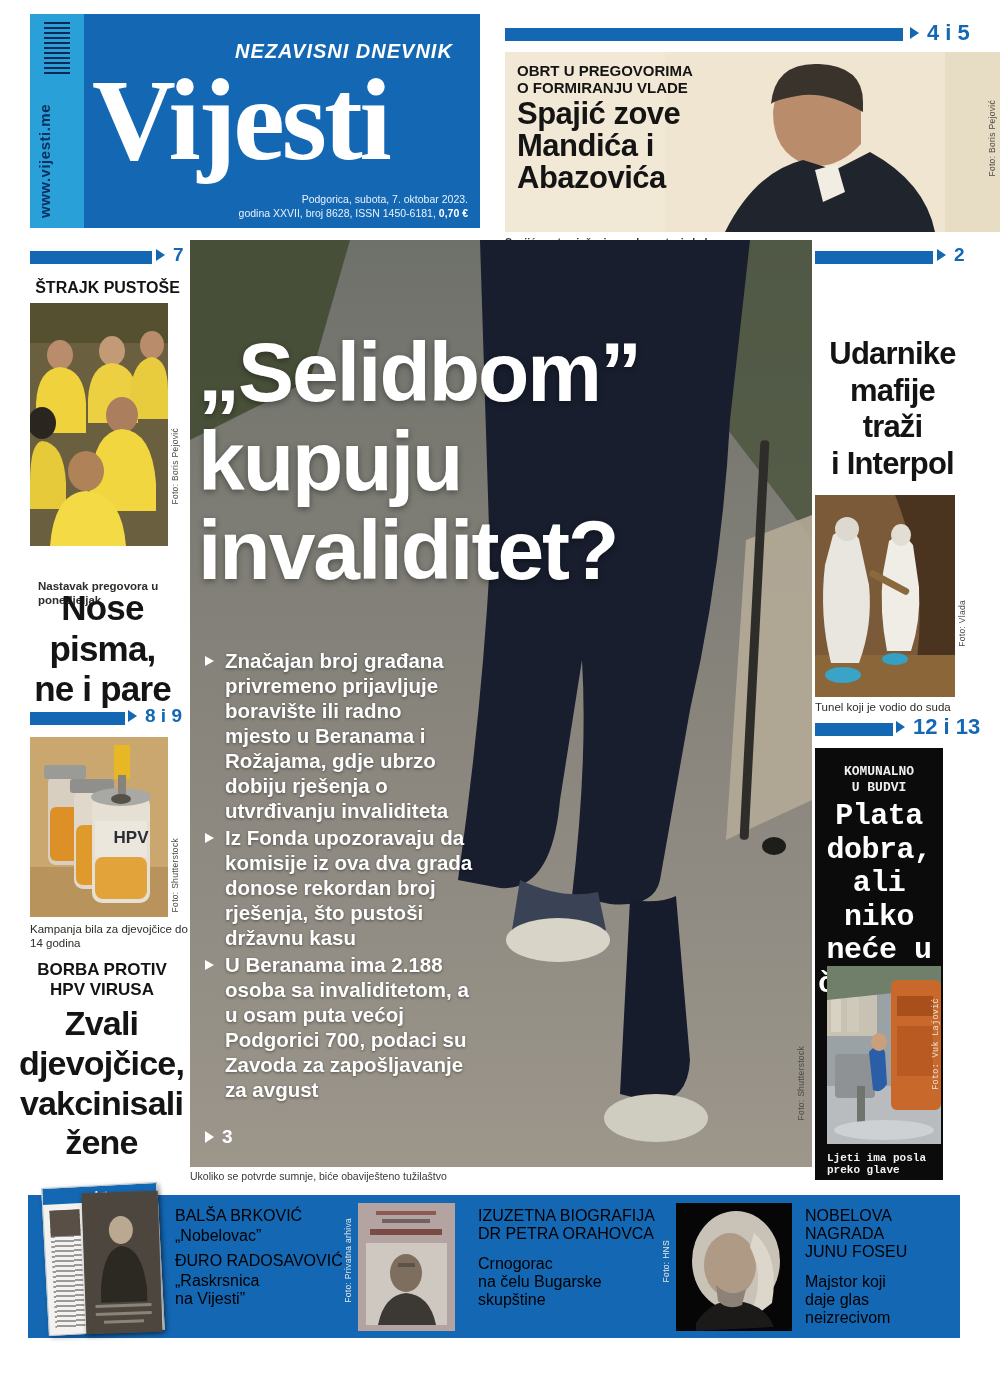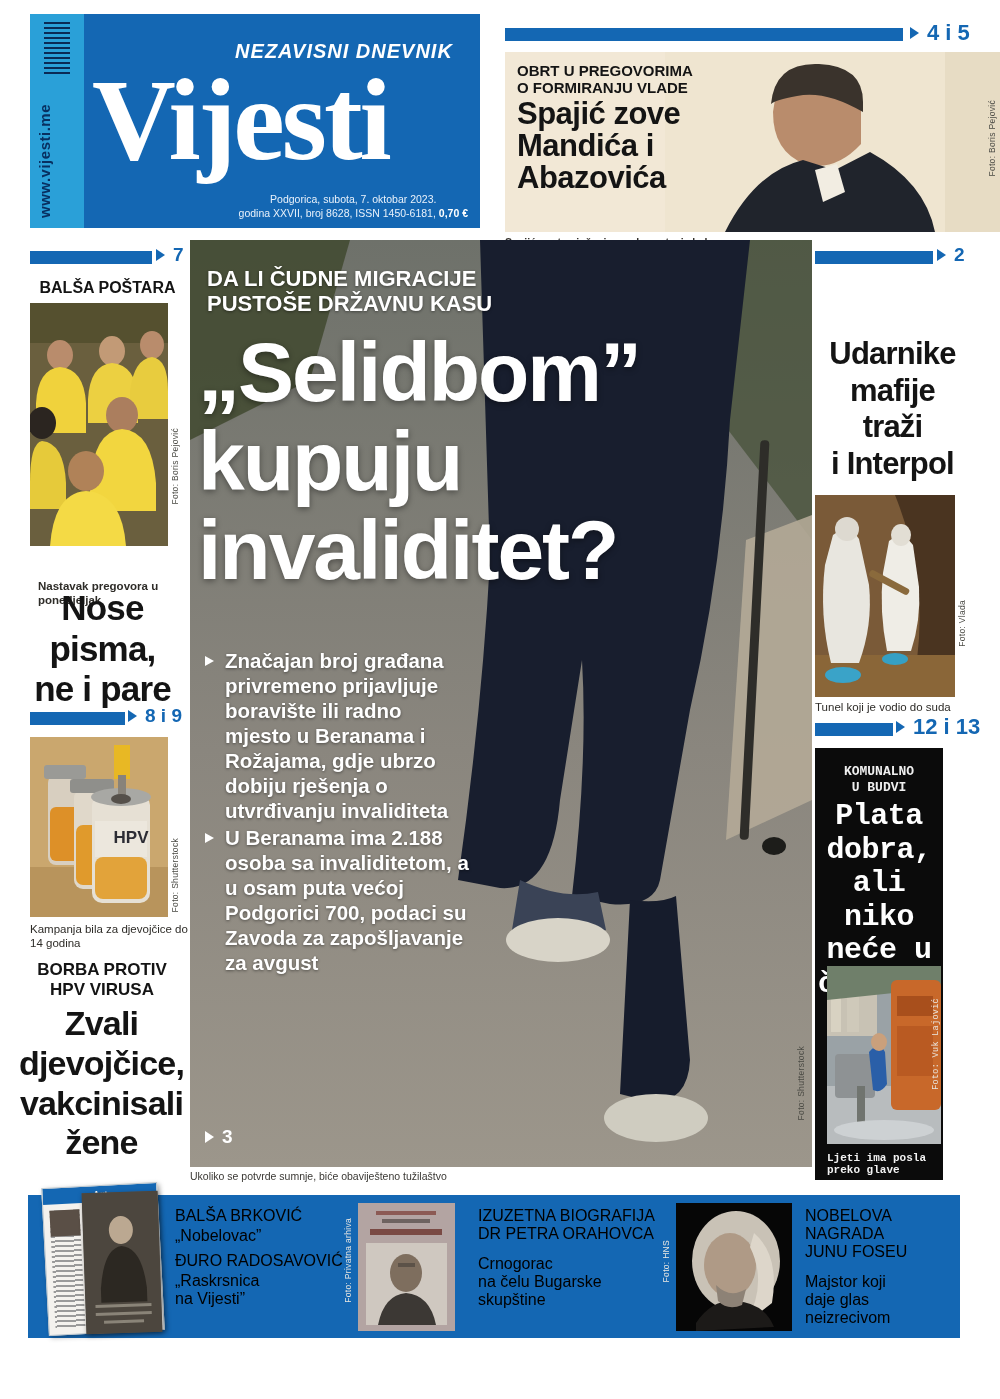--- a/index.html
+++ b/index.html
@@ -18,21 +18,21 @@
   .masthead{left:30px;top:14px;width:450px;height:214px;background:var(--blue);}
   .mast-strip{left:0;top:0;width:54px;height:214px;background:var(--lblue);}
   .barcode{left:14px;top:8px;width:26px;height:52px;
     background:repeating-linear-gradient(180deg,#0a2a55 0 2px,transparent 2px 5px);}
   .mast-url{left:6px;bottom:10px;writing-mode:vertical-rl;transform:rotate(180deg);
     color:#083061;font-weight:bold;font-size:15px;letter-spacing:.5px;}
   .tagline{left:185px;top:26px;width:258px;text-align:center;color:#fff;
     font-style:italic;font-weight:bold;font-size:20px;letter-spacing:1px;}
   .logo{left:62px;top:48px;width:388px;color:#fff;font-family:"Liberation Serif",serif;
     font-weight:bold;font-size:116px;line-height:1;letter-spacing:-3px;}
-  .dateline{right:12px;bottom:8px;text-align:center;color:#e8f1fb;font-size:10.5px;line-height:1.35;}
+  .dateline{right:12px;bottom:8px;text-align:right;color:#e8f1fb;font-size:10.5px;line-height:1.35;}
   .dateline b{color:#fff;}
 
   
   .bar{height:13px;background:var(--blue);}
   .pmark{display:flex;align-items:center;gap:8px;color:var(--blue);font-weight:bold;}
   .tri{width:0;height:0;border-style:solid;border-width:6px 0 6px 9px;
     border-color:transparent transparent transparent currentColor;display:inline-block;}
   .pmark.big{font-size:22px;}
   .pmark.med{font-size:19px;}
 
@@ -126,21 +126,21 @@
 Abazovića</div>
     <div class="abs vcred" style="right:3px;top:48px;">Foto: Boris Pejović</div>
   </div>
   <div class="abs tr-caption">Spajiću ostao još mjesec da sastavi vladu</div>
 
   <div class="abs bar" style="left:30px;top:251px;width:122px;"></div>
   <div class="abs pmark med" style="left:156px;top:244px;">
     <span class="tri"></span>
     <span>7</span>
   </div>
-  <div class="abs kicker-sm" style="left:30px;top:278px;width:155px;font-size:16px;">BALŠA POŠTARA</div>
+  <div class="abs kicker-sm" style="left:30px;top:278px;width:155px;font-size:16px;">ŠTRAJK PUSTOŠE</div>
   <svg class="abs ph" style="left:30px;top:303px;" width="138" height="243" viewBox="0 0 138 243">
     <rect width="138" height="243" fill="#6a5f3e"></rect>
     <rect y="0" width="138" height="40" fill="#55502f"></rect>
     <ellipse cx="30" cy="52" rx="13" ry="15" fill="#b98c6c"></ellipse>
       <path d="M6,100 Q8,66 30,64 Q54,66 56,100 L56,130 L6,130 Z" fill="#f0d23c"></path>
     <ellipse cx="82" cy="48" rx="13" ry="15" fill="#c29a76"></ellipse>
       <path d="M58,96 Q60,62 82,60 Q106,62 108,96 L108,120 L58,120 Z" fill="#ecd041"></path>
     <ellipse cx="122" cy="42" rx="12" ry="14" fill="#b98c6c"></ellipse>
       <path d="M100,88 Q104,56 122,54 Q138,56 138,88 L138,116 L100,116 Z" fill="#e8cc3e"></path>
     <ellipse cx="92" cy="112" rx="16" ry="18" fill="#ab7e5e"></ellipse>
@@ -203,27 +203,26 @@
     <path d="M440,0 H622 V300 L500,140 Z" fill="#47523a" opacity="0.75"></path>
     <path d="M556,300 L622,275 V560 L536,600 Z" fill="#b4aa97" opacity="0.9"></path>
     <path d="M290,0 H560 L540,180 Q532,330 500,470 L470,640 Q464,668 420,664 L382,656 Q398,520 392,420 L370,560 Q362,652 310,648 L268,640 Q292,470 300,320 Z" fill="#181e2e"></path>
     <path d="M330,640 Q372,660 408,652 L416,690 Q376,706 322,690 Z" fill="#3a4356"></path>
     <ellipse cx="368" cy="700" rx="52" ry="22" fill="#d8d4c8"></ellipse>
     <path d="M440,660 Q470,664 486,656 L500,820 Q498,862 462,862 L430,854 Z" fill="#161c2c"></path>
     <ellipse cx="466" cy="878" rx="52" ry="24" fill="#cfccc0"></ellipse>
     <rect x="560" y="200" width="9" height="400" rx="4" fill="#2e2d29" transform="rotate(3 564 400)"></rect>
     <ellipse cx="584" cy="606" rx="12" ry="9" fill="#1d1d1a"></ellipse>
   </svg>
-  <div class="abs main-kicker prelines">DA LI ČUDNE MIGRACIJE
-PUSTOŠE DRŽAVNU KASU</div>
   <div class="abs main-headline prelines">„Selidbom”
 kupuju
 invaliditet?</div>
   <ul class="abs main-bullets">
     <li>Značajan broj građana privremeno prijavljuje boravište ili radno mjesto u Beranama i Rožajama, gdje ubrzo dobiju rješenja o utvrđivanju invaliditeta</li>
+    <li>Iz Fonda upozoravaju da komisije iz ova dva grada donose rekordan broj rješenja, što pustoši državnu kasu</li>
     <li>U Beranama ima 2.188 osoba sa invaliditetom, a u osam puta većoj Podgorici 700, podaci su Zavoda za zapošljavanje za avgust</li>
   </ul>
   <div class="abs pmark med main-pmark" style="color:#fff;">
     <span class="tri"></span>
     <span>3</span>
   </div>
   <div class="abs vcred" style="left:796px;top:1046px;">Foto: Shutterstock</div>
   <div class="abs main-caption">Ukoliko se potvrde sumnje, biće obaviješteno tužilaštvo</div>
 
   <div class="abs bar" style="left:815px;top:251px;width:118px;"></div>

